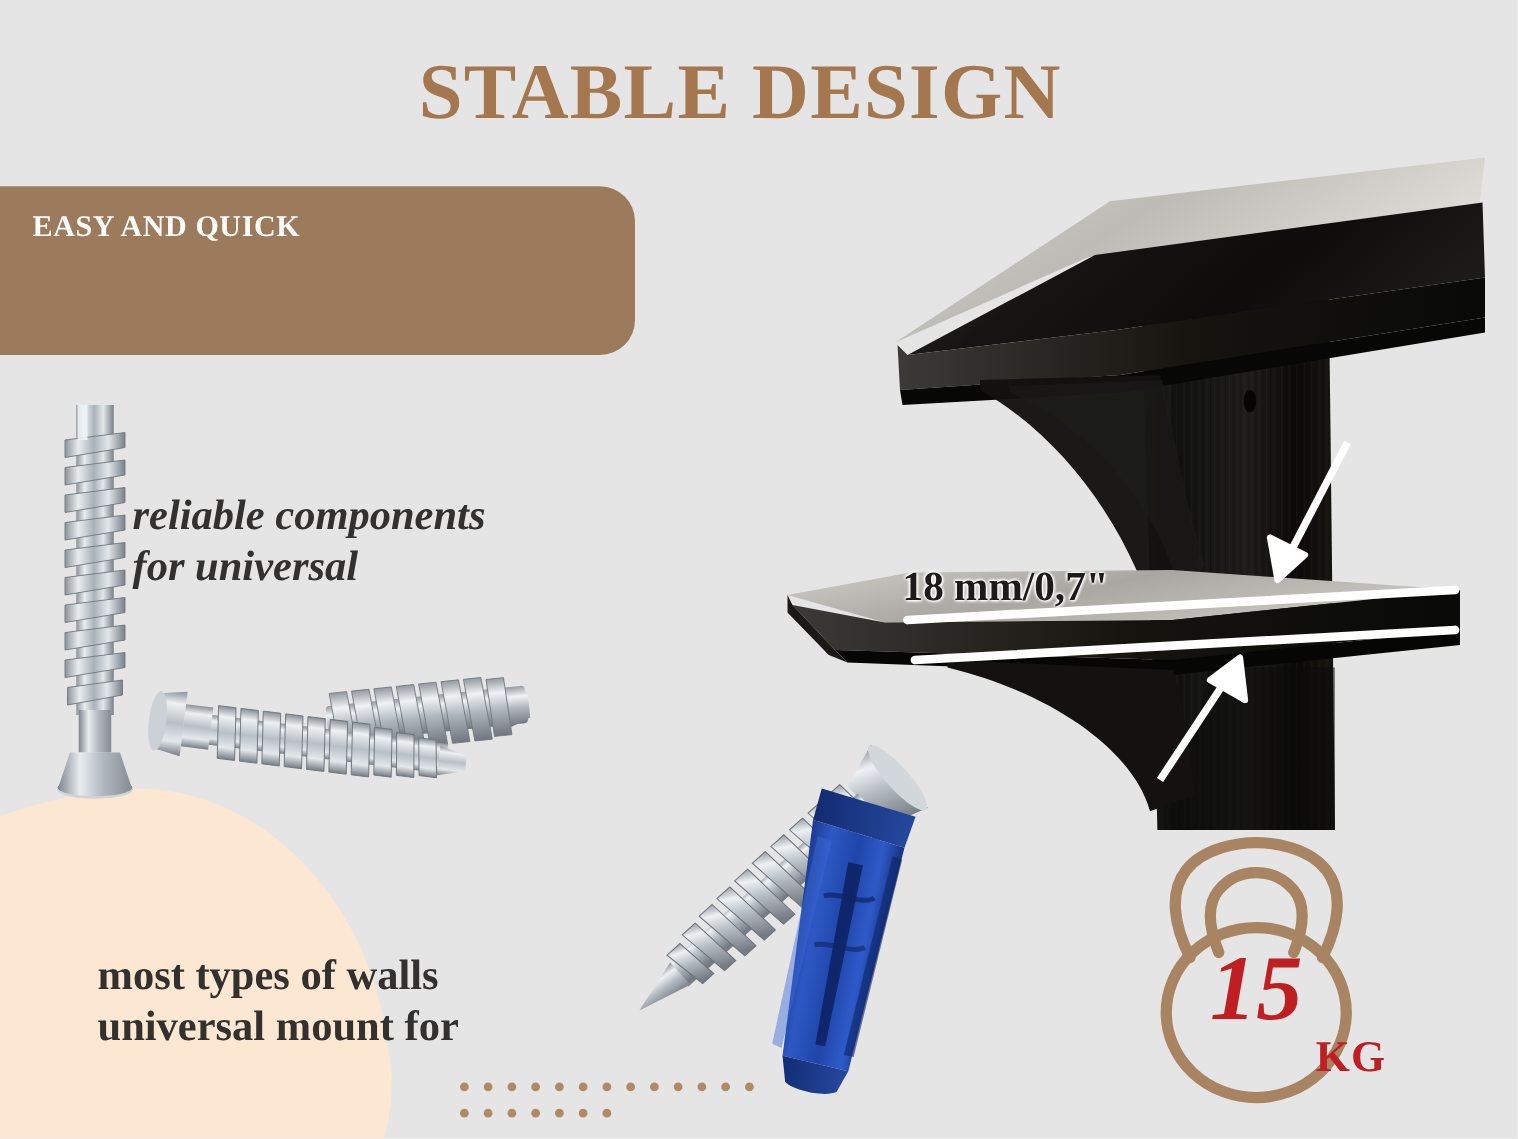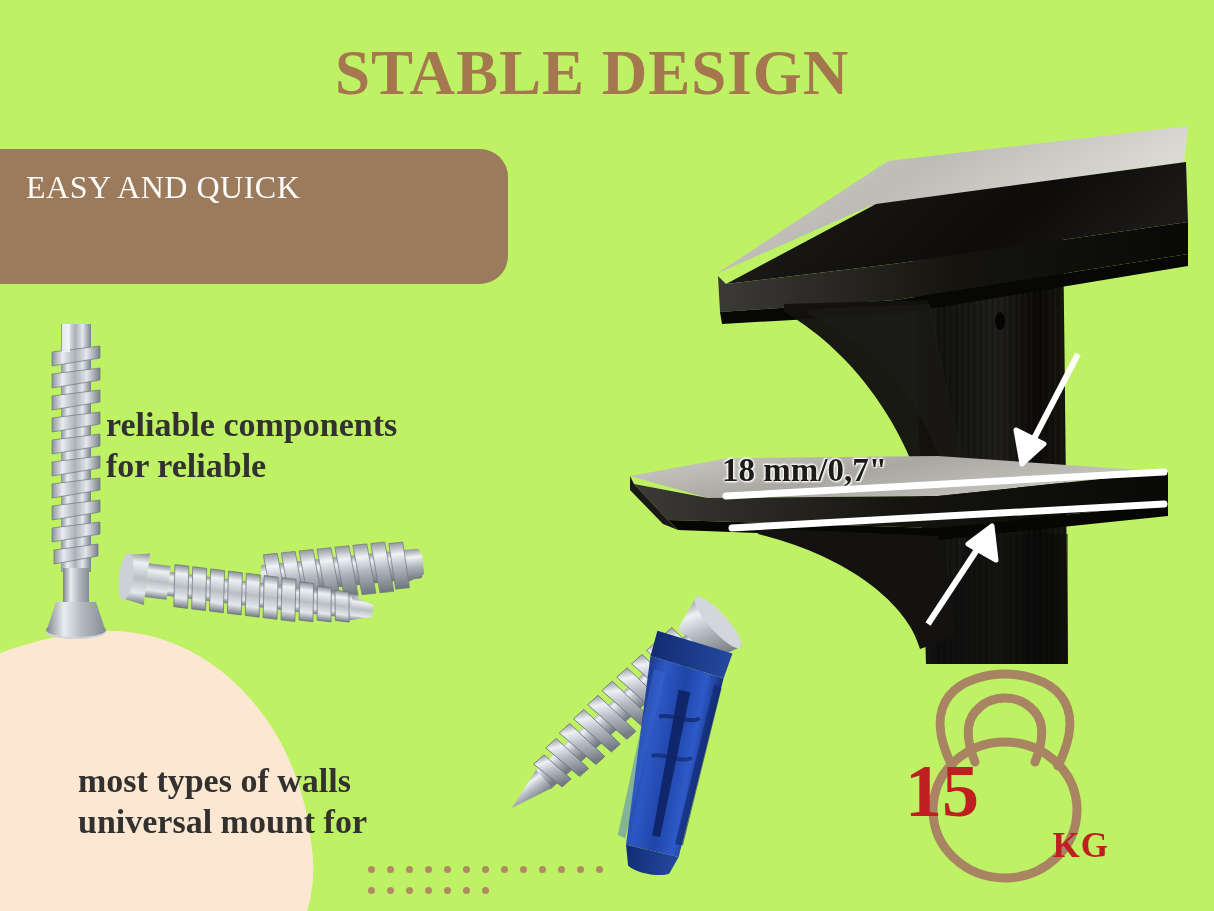--- a/index.html
+++ b/index.html
@@ -2,64 +2,64 @@
 <html><head>
 <meta charset="utf-8">
 <style>
   html,body{margin:0;padding:0;}
   body{
     width:1214px;height:911px;
     background:#faf9f8;
     font-family:"Liberation Serif", serif;
     overflow:hidden;
   }
-  #stage{position:relative;width:1214px;height:911px;background:#bef264;overflow:hidden;}
+  #stage{position:relative;width:1214px;height:911px;background:#e5e5e5;overflow:hidden;}
 
   
   .blob{position:absolute;left:-160px;top:636px;width:470px;height:430px;
         background:#fce8d2;border-radius:58% 42% 50% 50% / 46% 54% 44% 56%;
         transform:rotate(-8deg);}
 
   
   .headline{position:absolute;left:335px;top:42px;width:560px;
             font-size:63px;line-height:1;font-weight:700;color:#a5774f;
             letter-spacing:1px;white-space:nowrap;}
 
   
   .badge{position:absolute;left:-30px;top:149px;width:538px;height:135px;
          background:#9c7a5c;border-radius:28px;box-sizing:border-box;
          padding:20px 0 0 56px;}
-  .badge-text{color:#fdfcfb;font-size:32px;line-height:1.16;font-weight:400;
+  .badge-text{color:#fdfcfb;font-size:24px;line-height:1.16;font-weight:700;
               letter-spacing:.5px;}
 
   
   .copy{position:absolute;color:#33312f;font-size:34px;line-height:1.22;font-weight:700;}
-  .copy-1{left:106px;top:404px;width:420px;}
+  .copy-1{left:106px;top:392px;width:420px;font-style:italic;}
   .copy-2{left:78px;top:760px;width:430px;}
 
   
   .dots{position:absolute;left:368px;top:866px;width:250px;
         display:flex;flex-wrap:wrap;gap:14px 12px;}
   .dot{width:7px;height:7px;border-radius:50%;background:#b08a65;}
 
   
   .shelf{position:absolute;left:608px;top:104px;width:600px;height:560px;}
   .shelf svg{display:block;width:100%;height:100%;}
 
   
   .dim-label{position:absolute;left:722px;top:452px;
              font-size:33px;font-weight:700;color:#1d1b19;
              letter-spacing:0px;white-space:nowrap;
              text-shadow:0 0 3px #fff,0 0 3px #fff,1px 1px 2px #fff,-1px -1px 2px #fff;}
 
   
   .kettle{position:absolute;left:905px;top:662px;width:200px;height:225px;}
   .kettle svg{display:block;width:100%;height:100%;}
-  .kettle-num{position:absolute;left:0;top:92px;width:200px;text-align:left;
-              font-size:74px;line-height:1;font-weight:700;color:#c01f22;}
+  .kettle-num{position:absolute;left:0;top:92px;width:200px;text-align:center;
+              font-size:74px;line-height:1;font-weight:700;color:#c01f22;font-style:italic;}
   .kettle-unit{position:absolute;left:4px;top:166px;width:200px;text-align:right;
                font-size:35px;line-height:1;font-weight:700;color:#c01f22;letter-spacing:1px;}
 
   
   .hw{position:absolute;}
   .hw svg{display:block;}
 </style>
 </head>
 <body>
 
@@ -68,21 +68,21 @@
   <div class="blob"></div>
 
   <div class="headline">STABLE DESIGN</div>
 
   <div class="badge">
     <div class="badge-text">EASY AND QUICK</div>
   </div>
 
   <div class="copy copy-1">
     <div>reliable components</div>
-    <div>for reliable</div>
+    <div>for universal</div>
   </div>
 
   <div class="copy copy-2">
     <div>most types of walls</div>
     <div>universal mount for</div>
   </div>
 
   <div class="dots" id="dot-grid">
       <span class="dot" style="background: rgb(176, 138, 101);"></span>
       <span class="dot" style="background: rgb(176, 138, 101);"></span>

